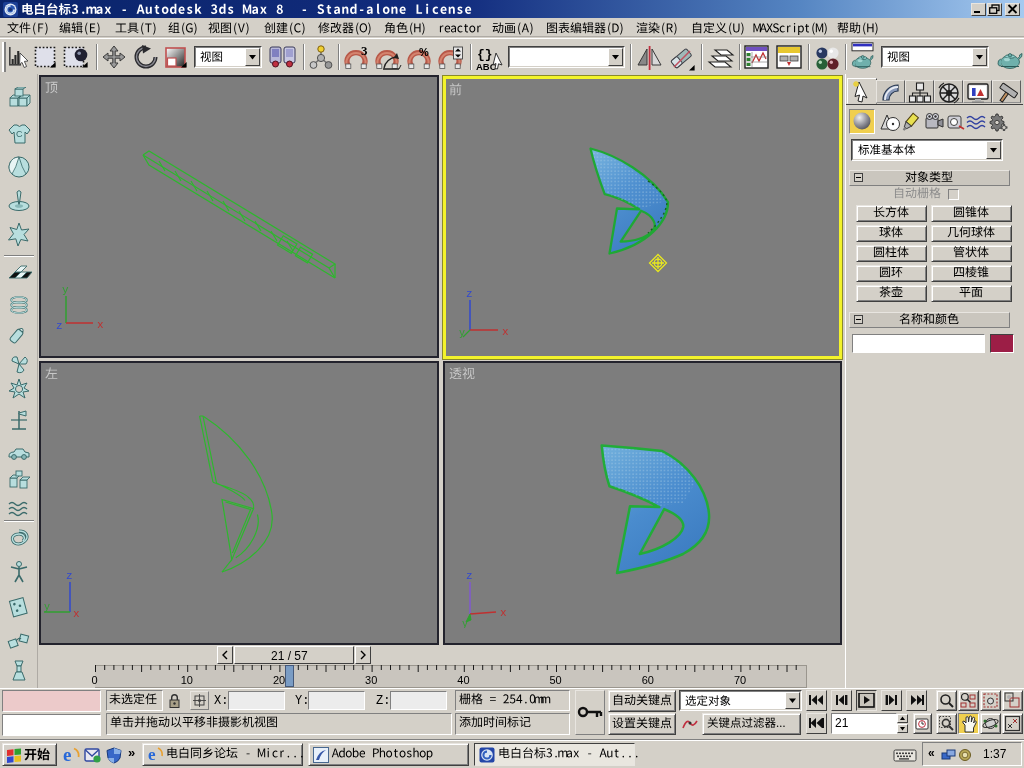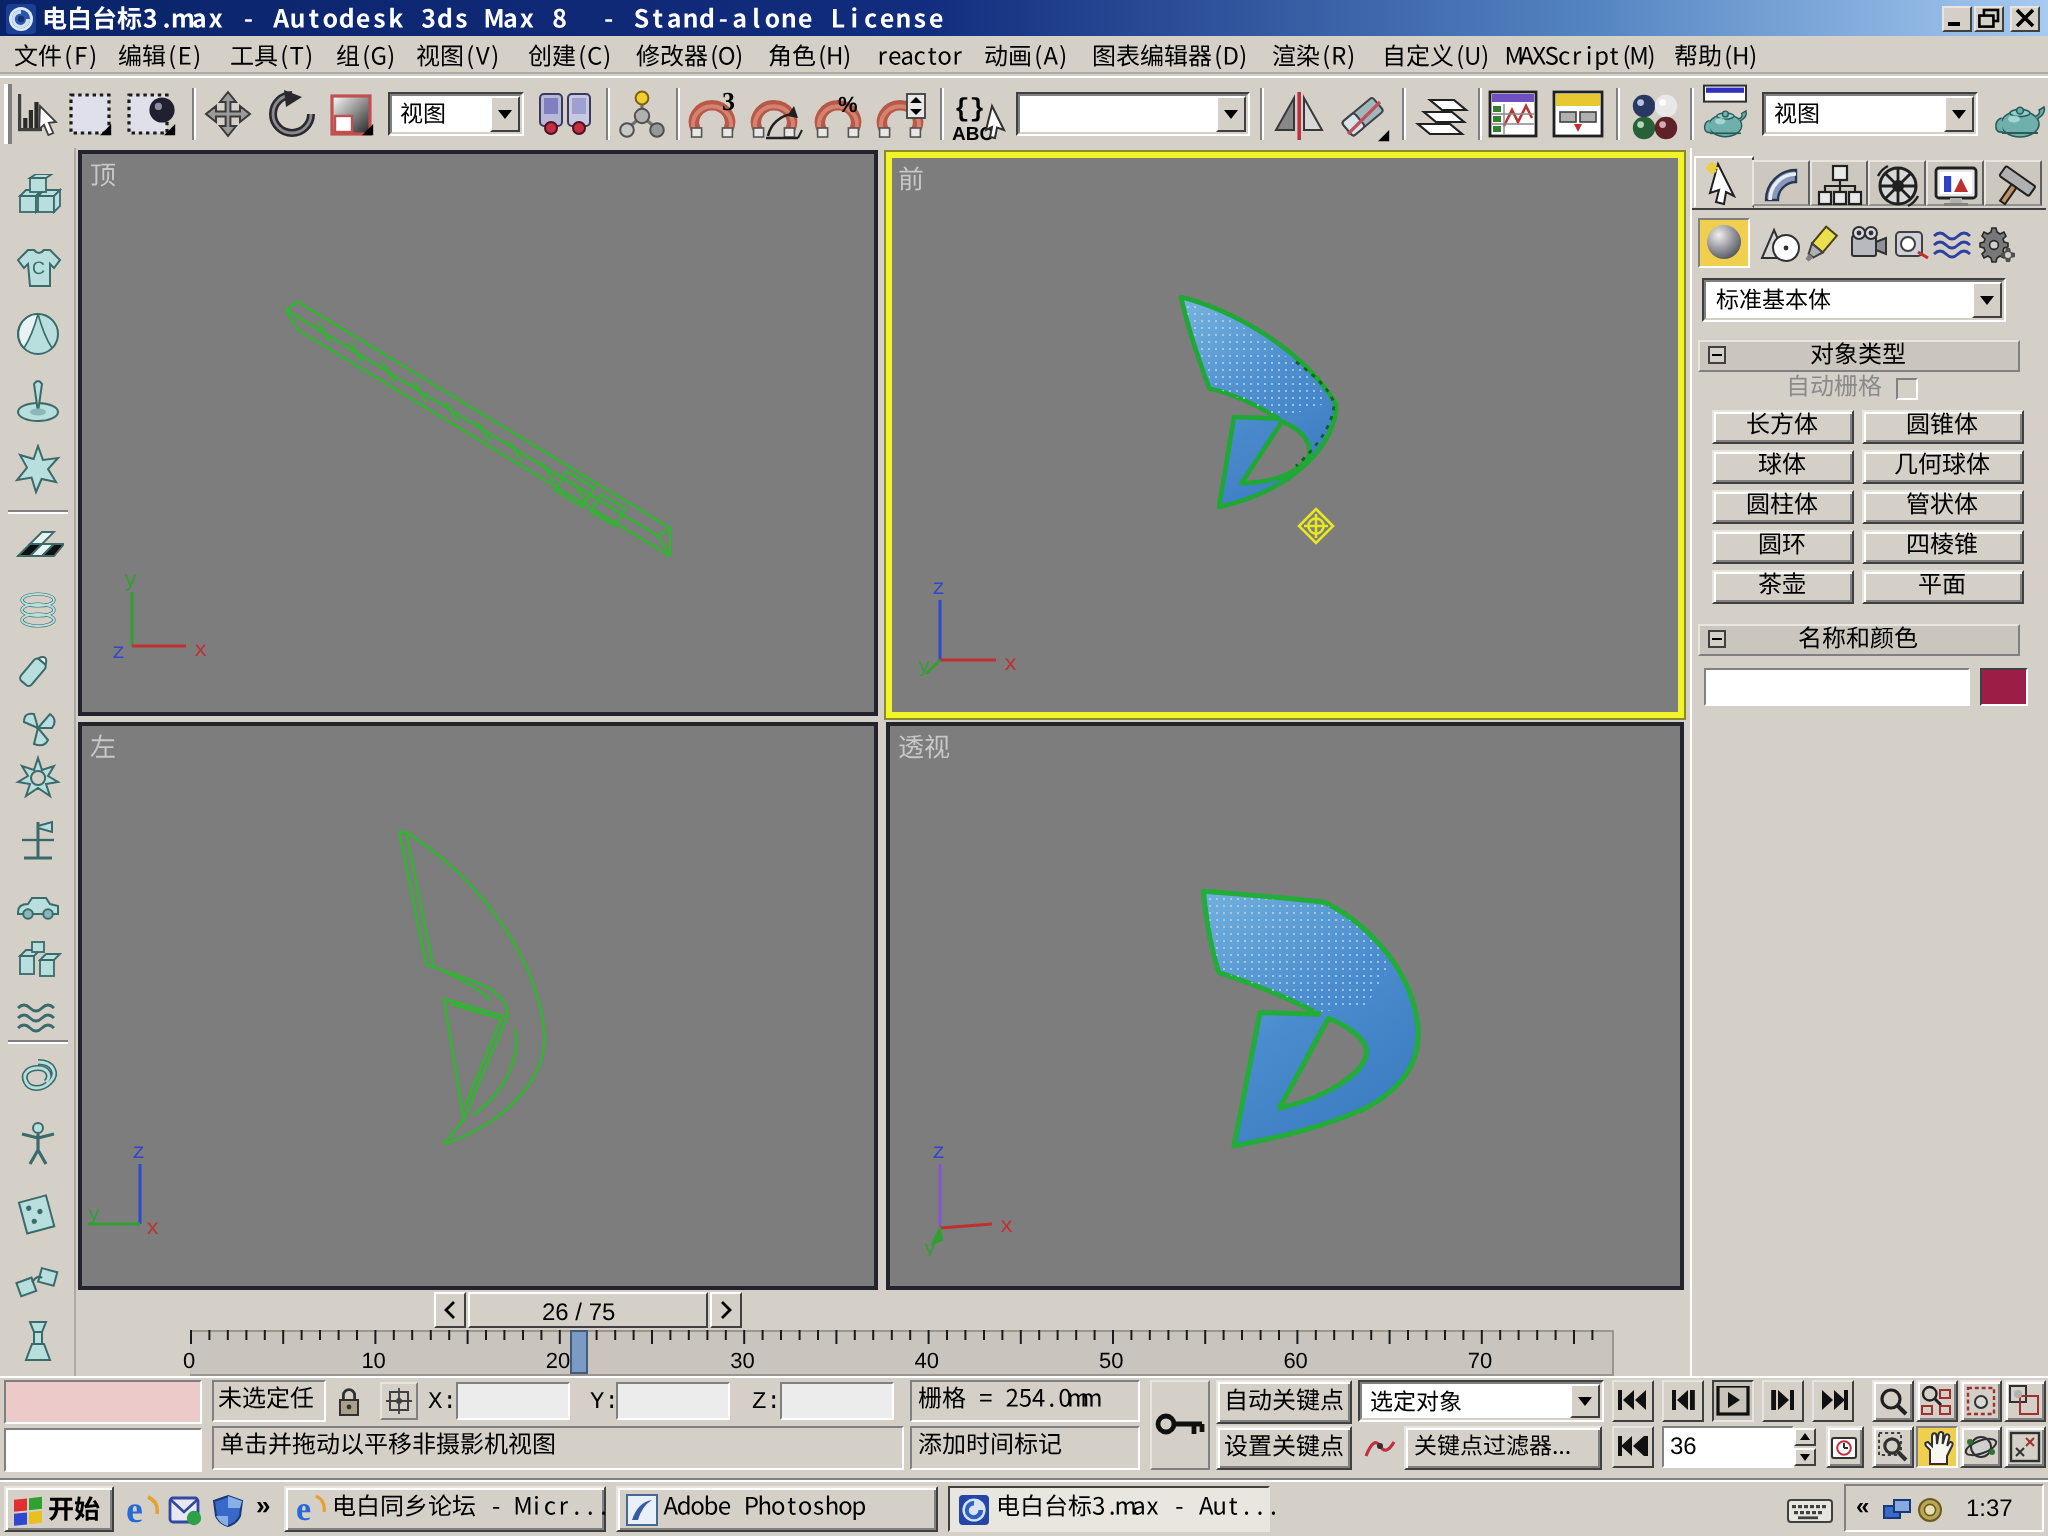--- a/index.html
+++ b/index.html
@@ -725,21 +725,21 @@
     </svg>
 <div class="abs fld" style="left:852px;top:334px;width:133px;height:19px"></div>
 <div class="abs" style="left:990px;top:334px;width:24px;height:19px;background:#9c1e46;border:1px solid;border-color:#404040 #fff #fff #404040"></div>
 <div class="abs" style="left:38px;top:645px;width:807px;height:3px;background:#d4d0c8"></div>
 <div class="abs" style="left:38px;top:645px;width:807px;height:20px;background:#d4d0c8"></div>
 <div class="abs" style="left:217px;top:646px;width:16px;height:18px;background:#d4d0c8;border:1px solid;border-color:#fff #404040 #404040 #fff"></div>
 <svg class="abs" style="left:221px;top:650px" width="8" height="10">
       <path d="M6 1 L2 5 L6 9" stroke="#000" stroke-width="1.4" fill="none"></path>
     </svg>
 <div class="abs" style="left:234px;top:646px;width:120px;height:18px;background:#d4d0c8;border:1px solid;border-color:#fff #404040 #404040 #fff"></div>
-<div class="abs" style="left:271px;top:649px;width:70px;height:14px;font-size:12px;font-family:'Liberation Sans';color:#000">26 / 75</div>
+<div class="abs" style="left:271px;top:649px;width:70px;height:14px;font-size:12px;font-family:'Liberation Sans';color:#000">21 / 57</div>
 <div class="abs" style="left:355px;top:646px;width:16px;height:18px;background:#d4d0c8;border:1px solid;border-color:#fff #404040 #404040 #fff"></div>
 <svg class="abs" style="left:359px;top:650px" width="8" height="10">
       <path d="M2 1 L6 5 L2 9" stroke="#000" stroke-width="1.4" fill="none"></path>
     </svg>
 <div class="abs ras2" style="left:103px;top:666px;width:34px;height:22px;background:#d4d0c8"></div>
 <svg class="abs" style="left:106px;top:668px" width="28" height="18" viewBox="0 0 28 18">
       <rect x="1" y="1" width="25" height="8" fill="#e8e8e8" stroke="#404040"></rect>
       <path d="M3 7 Q9 2 14 5 T24 4" stroke="#3048c0" fill="none"></path>
       <path d="M4 13 L23 13 M8 10.5 L8 16 M19 10.5 L19 16" stroke="#404040" stroke-width="1.1"></path>
       <path d="M8 10.5 L6.5 12 M8 10.5 L9.5 12 M19 16 L17.5 14.5 M19 16 L20.5 14.5" stroke="#404040" stroke-width="0.9"></path>
@@ -941,21 +941,21 @@
 <div class="abs" style="left:806px;top:713px;width:21px;height:21px;background:#d4d0c8;border:1px solid;border-color:#e8e5e0 #404040 #404040 #e8e5e0"></div>
     <svg class="abs" style="left:808px;top:716px" width="17" height="15" viewBox="0 0 17 15">
       <g fill="#101010">
         <rect x="1" y="2" width="2" height="10"></rect>
         <path d="M8 2 L2.5 7 L8 12 Z"></path>
         <path d="M14 2 L8.5 7 L14 12 Z"></path>
         <rect x="14" y="2" width="2" height="10"></rect>
       </g>
     </svg>
 <div class="abs fld" style="left:831px;top:713px;width:66px;height:21px"></div>
-<div class="abs" style="left:835px;top:716px;font-size:12px;font-family:'Liberation Sans'">36</div>
+<div class="abs" style="left:835px;top:716px;font-size:12px;font-family:'Liberation Sans'">21</div>
 <div class="abs cbtn" style="left:897px;top:714px;width:11px;height:9px">
       <svg width="9" height="7">
         <path d="M2 5 L7 5 L4.5 1.5 Z" fill="#000"></path>
       </svg>
     </div>
 <div class="abs cbtn" style="left:897px;top:724px;width:11px;height:9px">
       <svg width="9" height="7">
         <path d="M2 2 L7 2 L4.5 5.5 Z" fill="#000"></path>
       </svg>
     </div>

